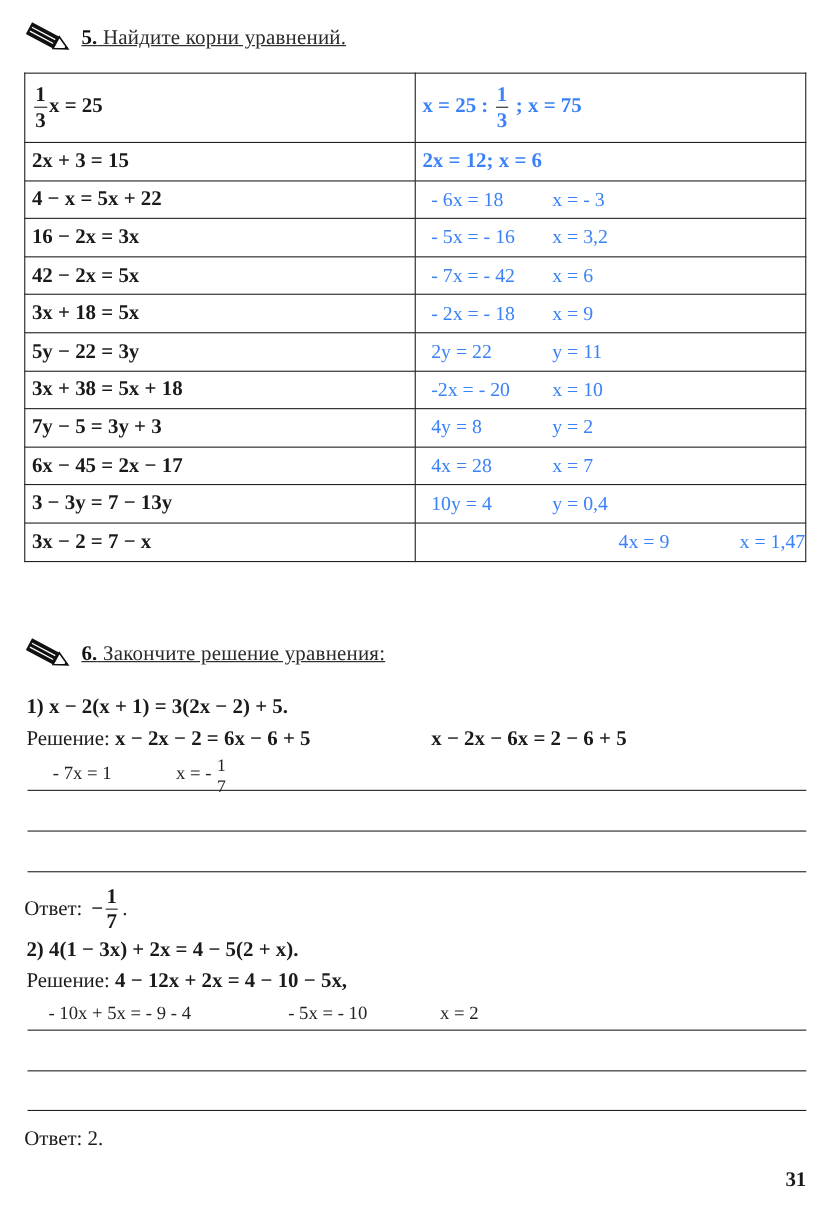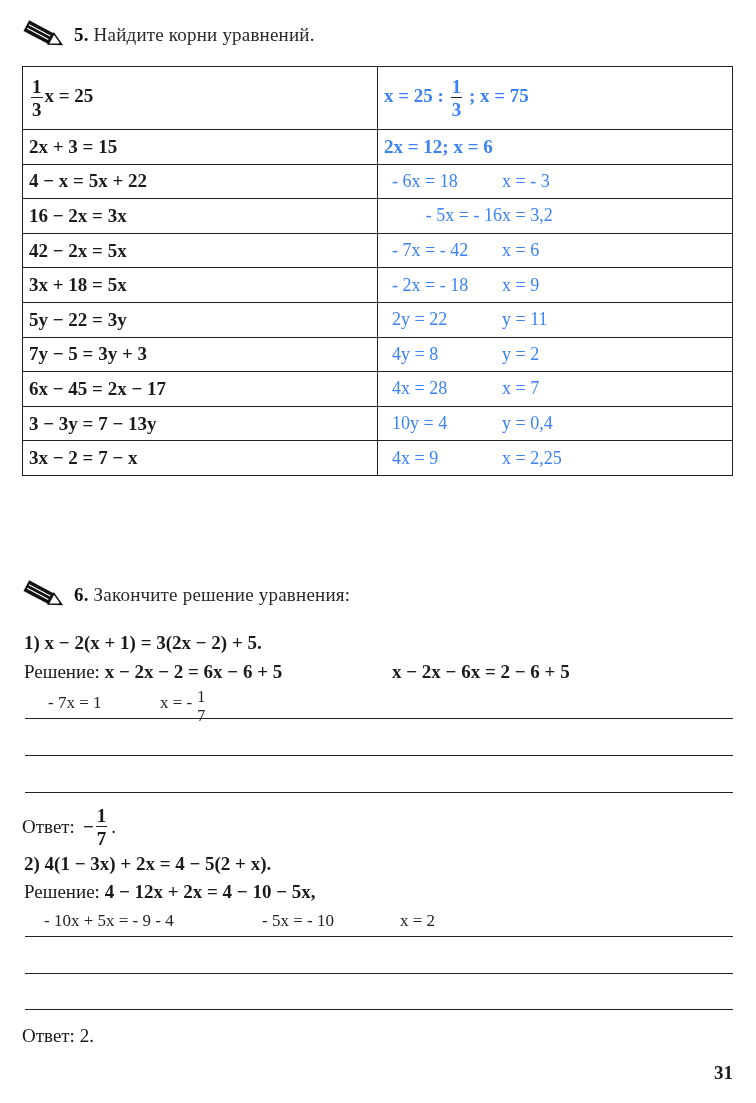--- a/index.html
+++ b/index.html
@@ -1,18 +1,18 @@
 <!DOCTYPE html>
 <html><head>
 <meta charset="utf-8">
 <style>
   html, body { margin: 0; padding: 0; background: #ffffff; }
   body { width: 756px; height: 1103px; position: relative; overflow: hidden;
          font-family: "DejaVu Serif", "Liberation Serif", serif; color: #1a1a1a; }
-  .task-head { position: absolute; display: flex; align-items: center; }
+  .task-head { position: absolute; display: flex; align-items: center; text-decoration: underline; }
   .pencil { width: 48px; height: 30px; margin-right: 6px; }
   .task-title { font-family: "Liberation Serif", serif; font-size: 19px; color: #2a2a2a; letter-spacing: 0.2px; }
   .task-num { font-weight: bold; color: #111; }
   
   .eq-table { position: absolute; left: 22px; top: 66px; width: 711px; border-collapse: collapse; }
   .eq-table td { border: 1.5px solid #222; padding: 0; vertical-align: middle; height: 33.6px; }
   .eq-table tr.first td { height: 62px; }
   .eq-table td.left { width: 354px; }
   .cell-eq { font-family: "Liberation Serif", serif; font-weight: bold; font-size: 19px; padding-left: 6px; white-space: pre; }
   .cell-ans { font-family: "Liberation Serif", serif; font-size: 18px; color: #3b82f6; white-space: pre; }
@@ -58,21 +58,21 @@
           <div style="display: flex; padding-left: 14px;">
             <span class="cell-ans" style="width: 110px;">- 6x = 18</span>
             <span class="cell-ans">x = - 3</span>
           </div>
         </td>
       </tr>
       <tr>
         <td class="left"><span class="cell-eq">16 − 2x = 3x</span></td>
         <td>
           <div style="display: flex; padding-left: 14px;">
-            <span class="cell-ans" style="width: 110px; text-align: right;">- 5x = - 16</span>
+            <span class="cell-ans" style="width: 110px;">- 5x = - 16</span>
             <span class="cell-ans">x = 3,2</span>
           </div>
         </td>
       </tr>
       <tr>
         <td class="left"><span class="cell-eq">42 − 2x = 5x</span></td>
         <td>
           <div style="display: flex; padding-left: 14px;">
             <span class="cell-ans" style="width: 110px;">- 7x = - 42</span>
             <span class="cell-ans">x = 6</span>
@@ -87,20 +87,29 @@
             <span class="cell-ans">x = 9</span>
           </div>
         </td>
       </tr>
       <tr>
         <td class="left"><span class="cell-eq">5y − 22 = 3y</span></td>
         <td>
           <div style="display: flex; padding-left: 14px;">
             <span class="cell-ans" style="width: 110px;">2y = 22</span>
             <span class="cell-ans">y = 11</span>
+          </div>
+        </td>
+      </tr>
+      <tr>
+        <td class="left"><span class="cell-eq">3x + 38 = 5x + 18</span></td>
+        <td>
+          <div style="display: flex; padding-left: 14px;">
+            <span class="cell-ans" style="width: 110px;">-2x = - 20</span>
+            <span class="cell-ans">x = 10</span>
           </div>
         </td>
       </tr>
       <tr>
         <td class="left"><span class="cell-eq">7y − 5 = 3y + 3</span></td>
         <td>
           <div style="display: flex; padding-left: 14px;">
             <span class="cell-ans" style="width: 110px;">4y = 8</span>
             <span class="cell-ans">y = 2</span>
           </div>
@@ -120,23 +129,23 @@
         <td>
           <div style="display: flex; padding-left: 14px;">
             <span class="cell-ans" style="width: 110px;">10y = 4</span>
             <span class="cell-ans">y = 0,4</span>
           </div>
         </td>
       </tr>
       <tr>
         <td class="left"><span class="cell-eq">3x − 2 = 7 − x</span></td>
         <td>
-          <div style="display: flex; padding-left: 14px;">
+          <div style="display: flex; padding-left: 14px; justify-content: flex-end;">
             <span class="cell-ans" style="width: 110px;">4x = 9</span>
-            <span class="cell-ans">x = 2,25</span>
+            <span class="cell-ans">x = 1,47</span>
           </div>
         </td>
       </tr>
     </tbody>
 </table>
 
 <div class="task-head" style="left:20px; top:580px;text-align:right;">
   <svg class="pencil" viewBox="0 0 48 30">
     <g transform="rotate(28 24 15)">
       <rect x="4" y="9" width="28" height="12" fill="#111"></rect>

